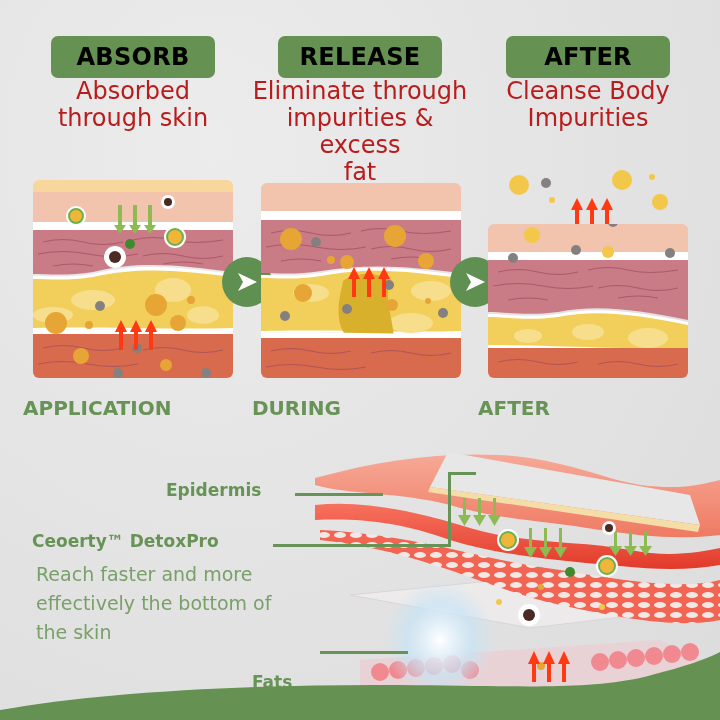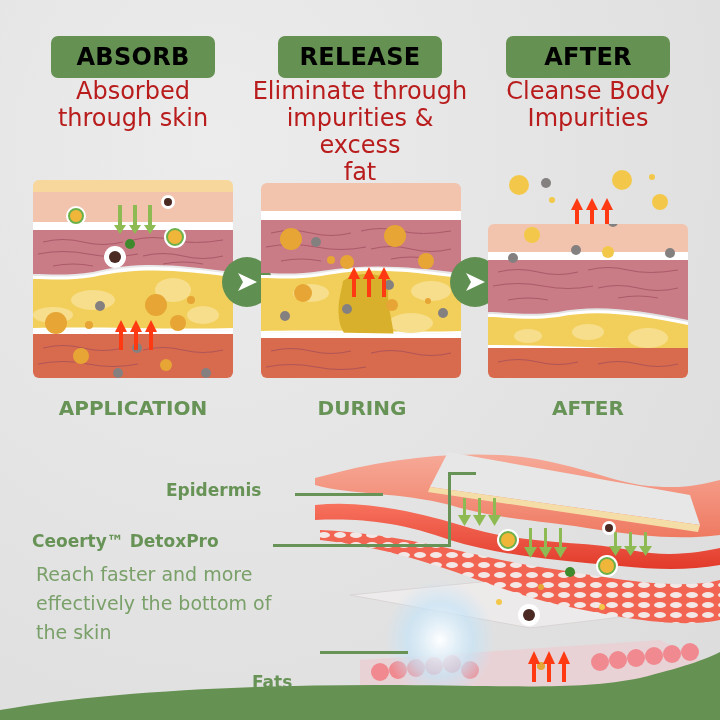--- a/index.html
+++ b/index.html
@@ -37,21 +37,21 @@
   .next-btn {
     position: absolute; width: 50px; height: 50px; border-radius: 50%;
     background: #5f8f51; display: flex; align-items: center; justify-content: center;
   }
   .next-btn svg { width: 22px; height: 22px; }
   .next-1 { left: 222px; top: 257px; }
   .next-2 { left: 450px; top: 257px; }
 
   .stage-label {
     position: absolute; top: 396px; font-weight: bold; font-size: 20px;
-    color: #679356; text-align: center; width: 220px;
+    color: #679356; text-align: left; width: 220px;
   }
   .lbl-1 { left: 23px; }
   .lbl-2 { left: 252px; }
   .lbl-3 { left: 478px; }
 
   
   .callout { position: absolute; font-weight: bold; color: #679356; font-size: 17px; }
   .callout-epi { left: 166px; top: 480px; }
   .callout-prod { left: 32px; top: 531px; }
   .callout-fats { left: 252px; top: 636px; margin-top: 36px; }

